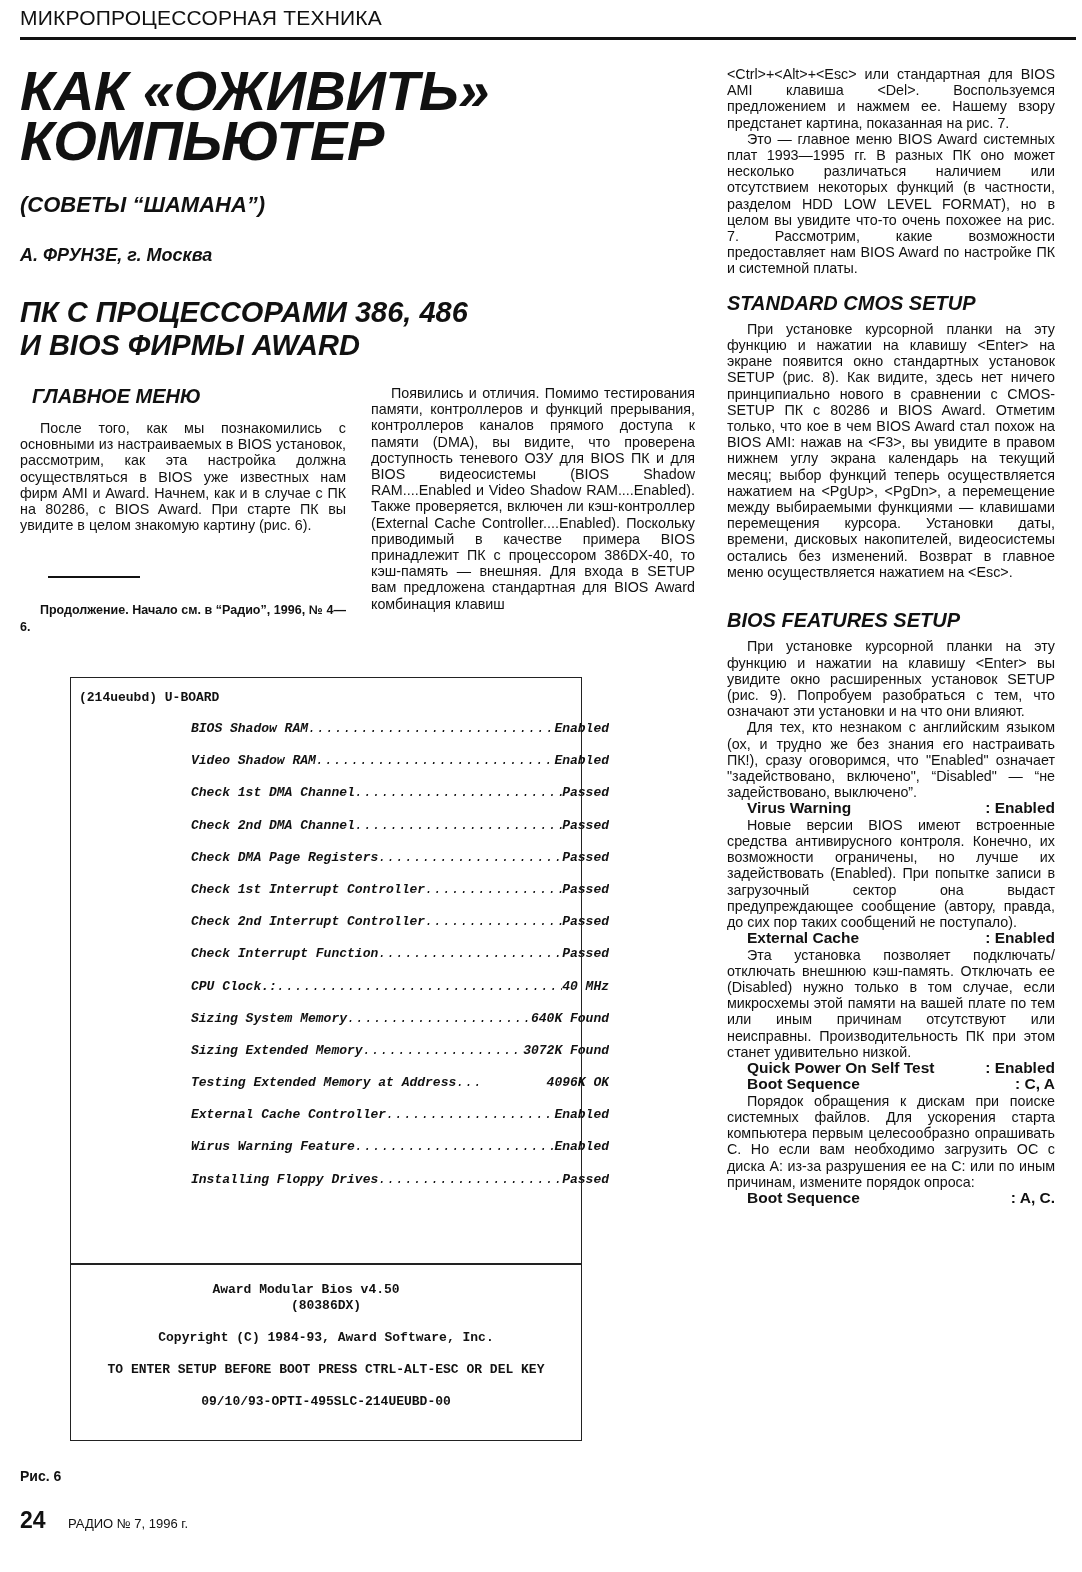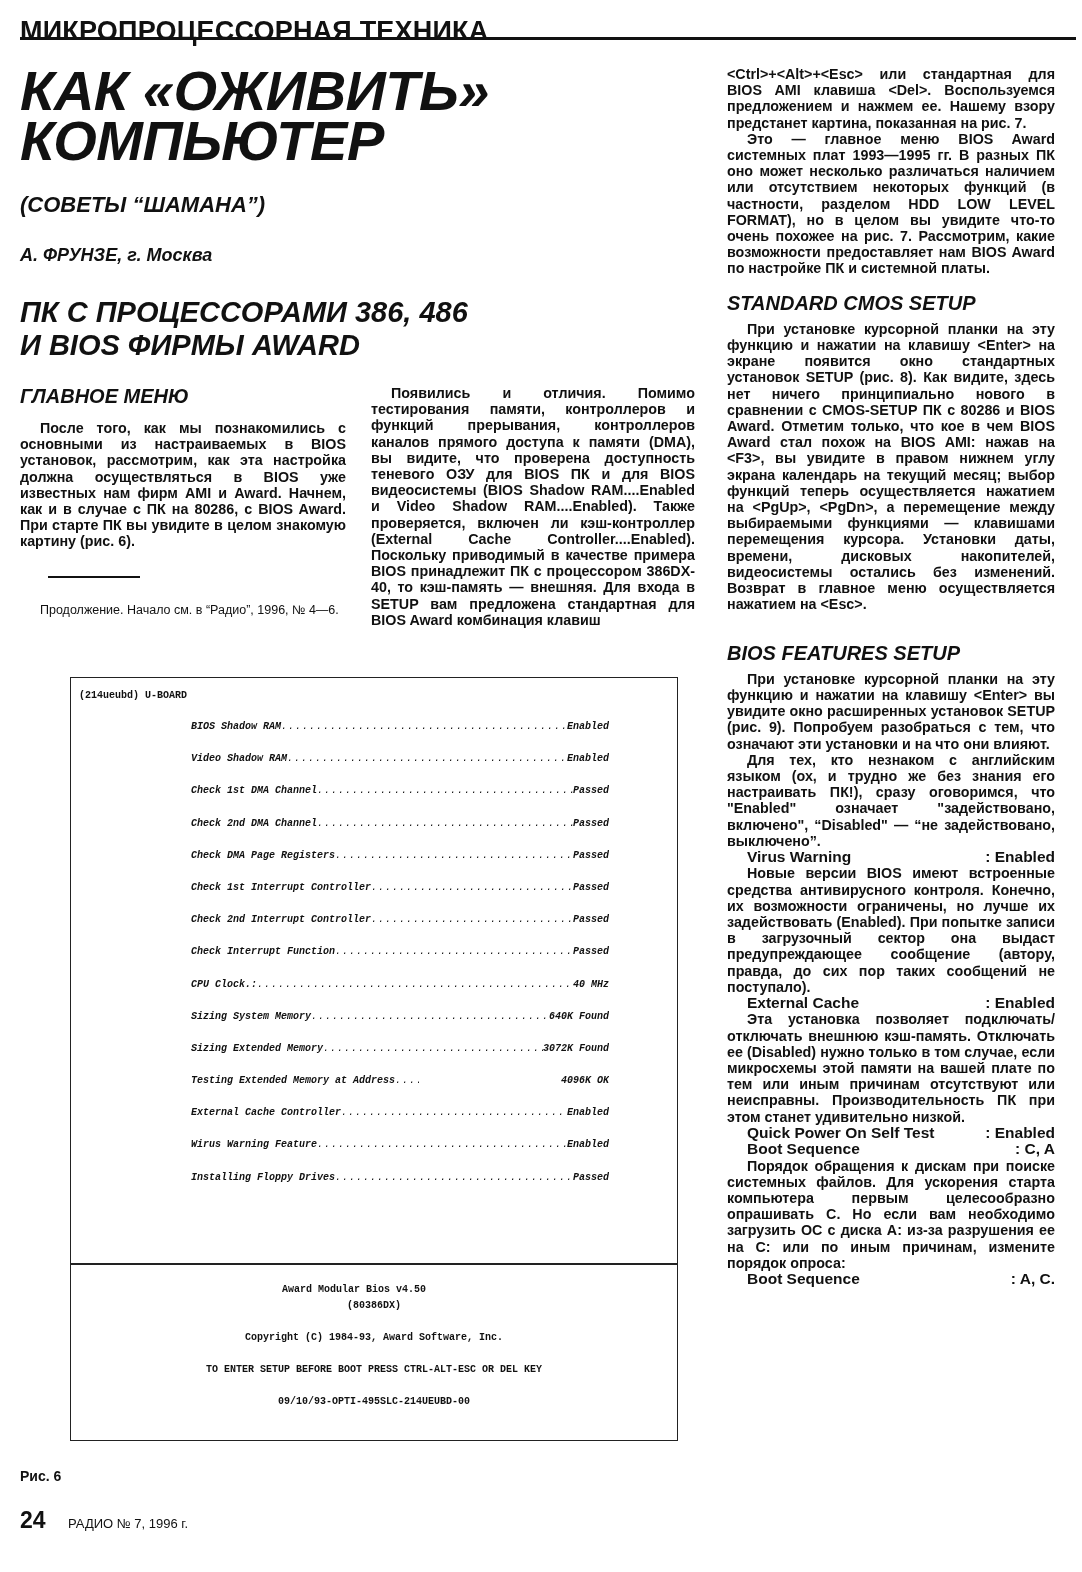--- a/index.html
+++ b/index.html
@@ -1,34 +1,34 @@
 <!DOCTYPE html>
 <html><head>
 <meta charset="utf-8">
 <style>
   html, body { margin: 0; padding: 0; background: #ffffff; }
   body { width: 1082px; height: 1572px; position: relative; overflow: hidden; color: #111; font-family: "Liberation Sans", sans-serif; }
   .abs { position: absolute; }
-  .section-header { left: 20px; top: 16px; font-weight: bold; font-size: 27px; letter-spacing: 0.2px; }
+  .section-header { left: 20px; top: 6px; font-weight: normal; font-size: 21px; letter-spacing: 0.2px; }
   .header-rule { left: 20px; top: 37px; width: 1056px; height: 3px; background: #111; }
   .title { left: 20px; top: 66px; font-weight: bold; font-style: italic; font-size: 56px; line-height: 50px; letter-spacing: -0.5px; }
   .subtitle { left: 20px; top: 192px; font-weight: bold; font-style: italic; font-size: 22px; }
   .author { left: 20px; top: 245px; font-weight: bold; font-style: italic; font-size: 18px; }
   .h2 { left: 20px; top: 296px; font-weight: bold; font-style: italic; font-size: 29px; line-height: 33px; }
-  .h3 { font-weight: bold; font-style: italic; font-size: 20px; }
+  .h3 { font-weight: bold; font-style: italic; font-size: 20px; margin-left: 12px; }
   .body-text { font-size: 14.3px; line-height: 16.2px; text-align: justify; hyphens: manual; }
-  .body-text p { margin: 0; text-indent: 20px; font-weight: bold; }
+  .body-text p { margin: 0; text-indent: 20px; }
   .col1 { left: 20px; top: 420px; width: 326px; }
   .col2 { left: 371px; top: 385px; width: 324px; }
   .col3 { left: 727px; top: 66px; width: 328px; }
   .footnote-rule { left: 48px; top: 576px; width: 92px; height: 1.5px; background: #111; }
-  .footnote { left: 20px; top: 602px; width: 326px; font-size: 12.5px; line-height: 17px; text-align: justify; }
+  .footnote { left: 20px; top: 602px; width: 326px; font-size: 12.5px; line-height: 17px; text-align: justify; font-weight: bold; }
   .footnote span.ind { padding-left: 20px; }
   .param { display: flex; justify-content: space-between; font-weight: bold; font-size: 15.5px; line-height: 16.4px; padding-left: 20px; gap: 32px; }
-  .fig-box { left: 70px; top: 677px; width: 608px; height: 764px; border: 1.5px solid #222; box-sizing: border-box; font-family: "Liberation Mono", monospace; font-size: 10px; font-weight: bold; }
+  .fig-box { left: 70px; top: 677px; width: 512px; height: 764px; border: 1.5px solid #222; box-sizing: border-box; font-family: "Liberation Mono", monospace; font-size: 13px; font-weight: bold; }
   .fig-board { position: absolute; left: 8px; top: 12px; }
   .fig-rows { position: absolute; left: 120px; top: 43px; width: 418px; }
   .fig-row { display: flex; height: 32.2px; white-space: nowrap; overflow: hidden; font-style: italic; }
   .fig-row .lbl { white-space: nowrap; }
   .fig-row .dots { flex: 1; overflow: hidden; white-space: nowrap; font-weight: normal; letter-spacing: 1px; }
   .fig-row .dots::before { content: "..........................................................................."; }
   .fig-row .val { white-space: nowrap; }
   .fig-divider { position: absolute; left: 0; top: 585px; width: 100%; height: 1.5px; background: #222; }
   .fig-footer { position: absolute; left: 0; top: 604px; width: 100%; text-align: center; font-weight: bold; }
   .fig-footer div { height: 16px; line-height: 16px; }

